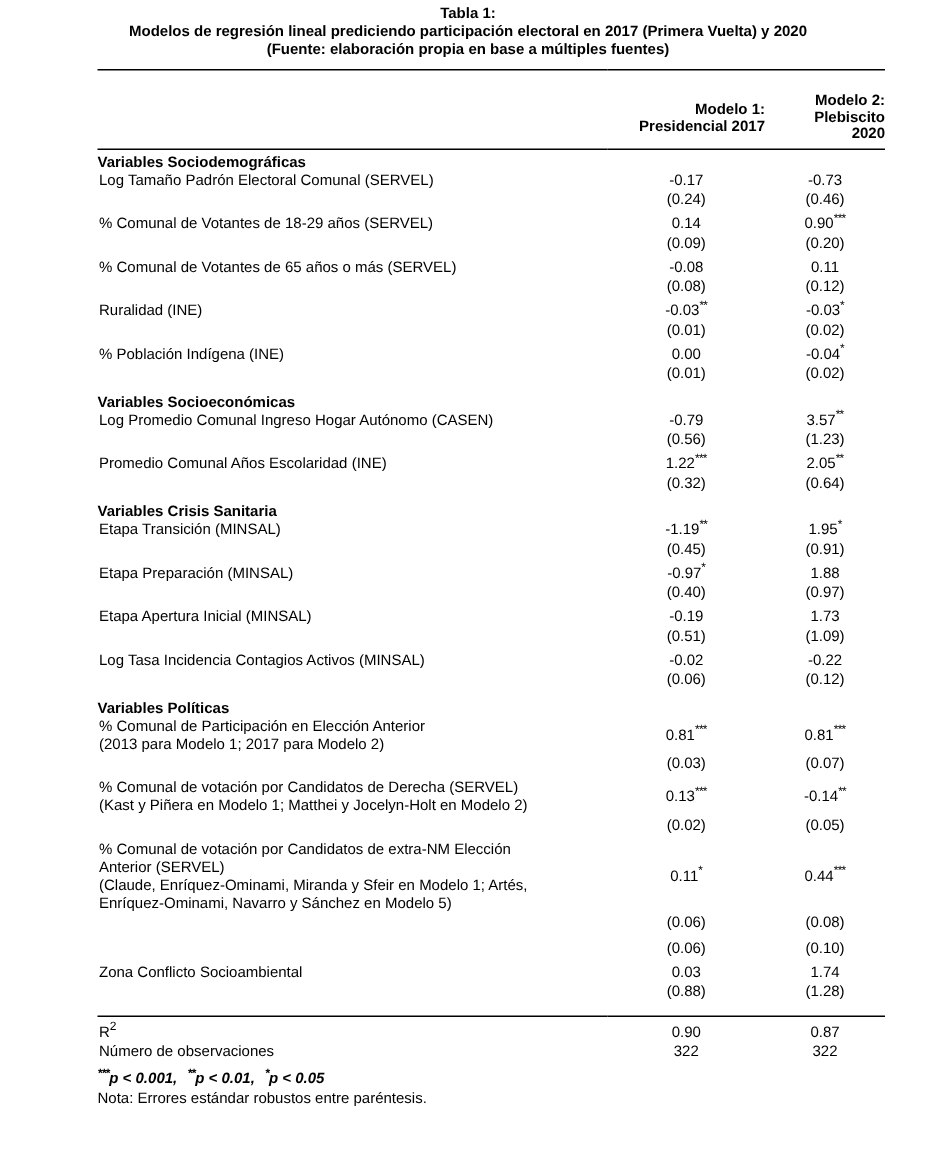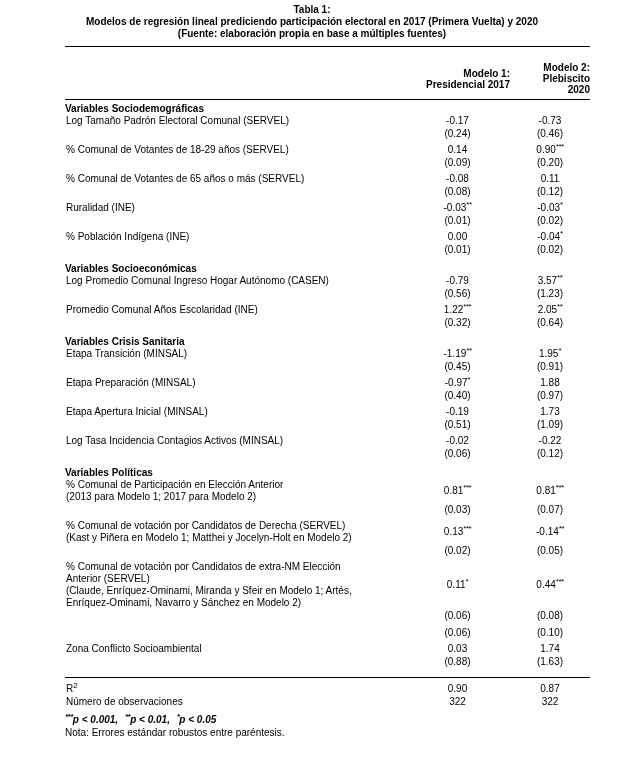--- a/index.html
+++ b/index.html
@@ -229,21 +229,21 @@
       <tr class="se-row">
         <td class="lbl"></td>
         <td class="val">(0.02)</td>
         <td class="val">(0.05)</td>
       </tr>
 
       <tr class="coef-row">
         <td class="lbl">% Comunal de votación por Candidatos de extra-NM Elección
 Anterior (SERVEL)
 (Claude, Enríquez-Ominami, Miranda y Sfeir en Modelo 1; Artés,
-Enríquez-Ominami, Navarro y Sánchez en Modelo 2)</td>
+Enríquez-Ominami, Navarro y Sánchez en Modelo 5)</td>
         <td class="val"><span>0.11</span><sup class="stars">*</sup></td>
         <td class="val"><span>0.44</span><sup class="stars">***</sup></td>
       </tr>
       <tr class="se-row">
         <td class="lbl"></td>
         <td class="val">(0.06)</td>
         <td class="val">(0.08)</td>
       </tr>
 
       <tr class="se-row">
@@ -253,21 +253,21 @@
       </tr>
 
       <tr class="coef-row">
         <td class="lbl">Zona Conflicto Socioambiental</td>
         <td class="val"><span>0.03</span><sup class="stars"></sup></td>
         <td class="val"><span>1.74</span><sup class="stars"></sup></td>
       </tr>
       <tr class="se-row last-body">
         <td class="lbl"></td>
         <td class="val">(0.88)</td>
-        <td class="val">(1.63)</td>
+        <td class="val">(1.28)</td>
       </tr>
 
       <tr class="stats-row stats-first">
         <td class="lbl"><span>R</span><sup class="rsup">2</sup></td>
         <td class="val">0.90</td>
         <td class="val">0.87</td>
       </tr>
       <tr class="stats-row">
         <td class="lbl">Número de observaciones</td>
         <td class="val">322</td>

